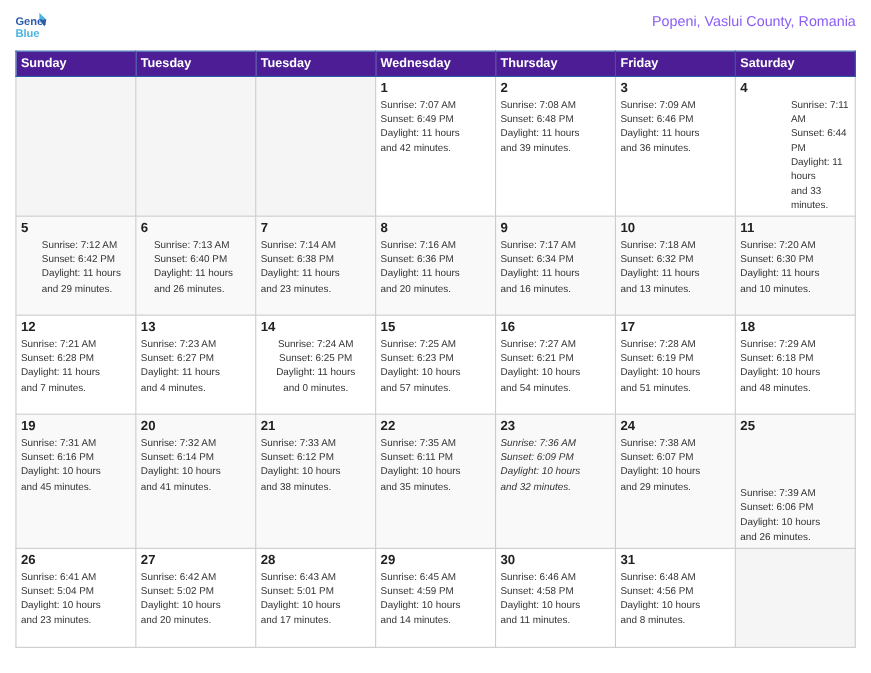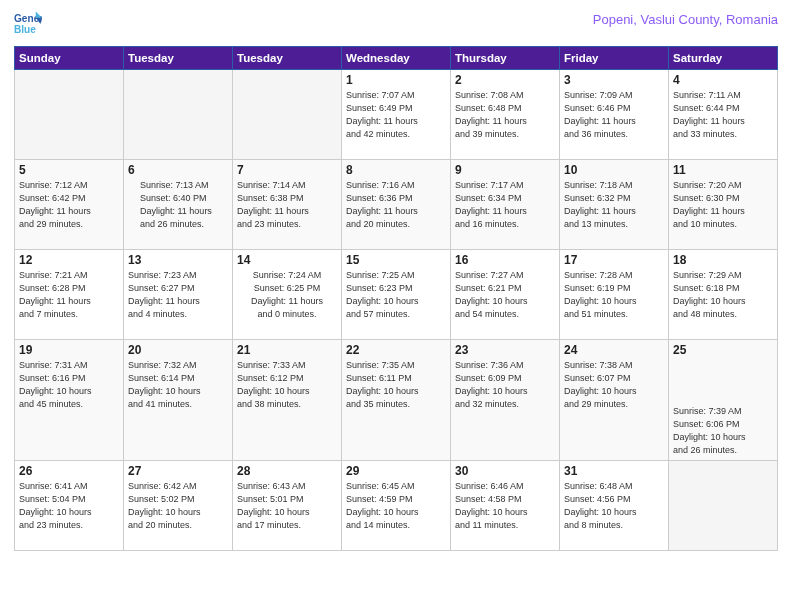--- a/index.html
+++ b/index.html
@@ -142,30 +142,30 @@
           </td>
           <td>
             <div class="day-number">3</div>
             <div class="day-info" style="white-space: pre-line;">Sunrise: 7:09 AM
 Sunset: 6:46 PM
 Daylight: 11 hours
 and 36 minutes.</div>
           </td>
           <td>
             <div class="day-number">4</div>
-            <div class="day-info" style="white-space: pre-line;">Sunrise: 7:11 AM
+            <div class="day-info" style="white-space: pre-line; margin-left: 46px;">Sunrise: 7:11 AM
 Sunset: 6:44 PM
 Daylight: 11 hours
 and 33 minutes.</div>
           </td>
         </tr>
         <tr class="week-row">
           <td>
             <div class="day-number">5</div>
-            <div class="day-info" style="white-space: pre-line;">Sunrise: 7:12 AM
+            <div class="day-info" style="white-space: pre-line; margin-left: 19px;">Sunrise: 7:12 AM
 Sunset: 6:42 PM
 Daylight: 11 hours
 and 29 minutes.</div>
           </td>
           <td>
             <div class="day-number">6</div>
             <div class="day-info" style="white-space: pre-line; margin-left: 12px;">Sunrise: 7:13 AM
 Sunset: 6:40 PM
 Daylight: 11 hours
 and 26 minutes.</div>
@@ -281,21 +281,21 @@
           </td>
           <td>
             <div class="day-number">22</div>
             <div class="day-info" style="white-space: pre-line;">Sunrise: 7:35 AM
 Sunset: 6:11 PM
 Daylight: 10 hours
 and 35 minutes.</div>
           </td>
           <td>
             <div class="day-number">23</div>
-            <div class="day-info" style="white-space: pre-line;">Sunrise: 7:36 AM
+            <div class="day-info" style="white-space: pre-line; font-style: italic;">Sunrise: 7:36 AM
 Sunset: 6:09 PM
 Daylight: 10 hours
 and 32 minutes.</div>
           </td>
           <td>
             <div class="day-number">24</div>
             <div class="day-info" style="white-space: pre-line;">Sunrise: 7:38 AM
 Sunset: 6:07 PM
 Daylight: 10 hours
 and 29 minutes.</div>

